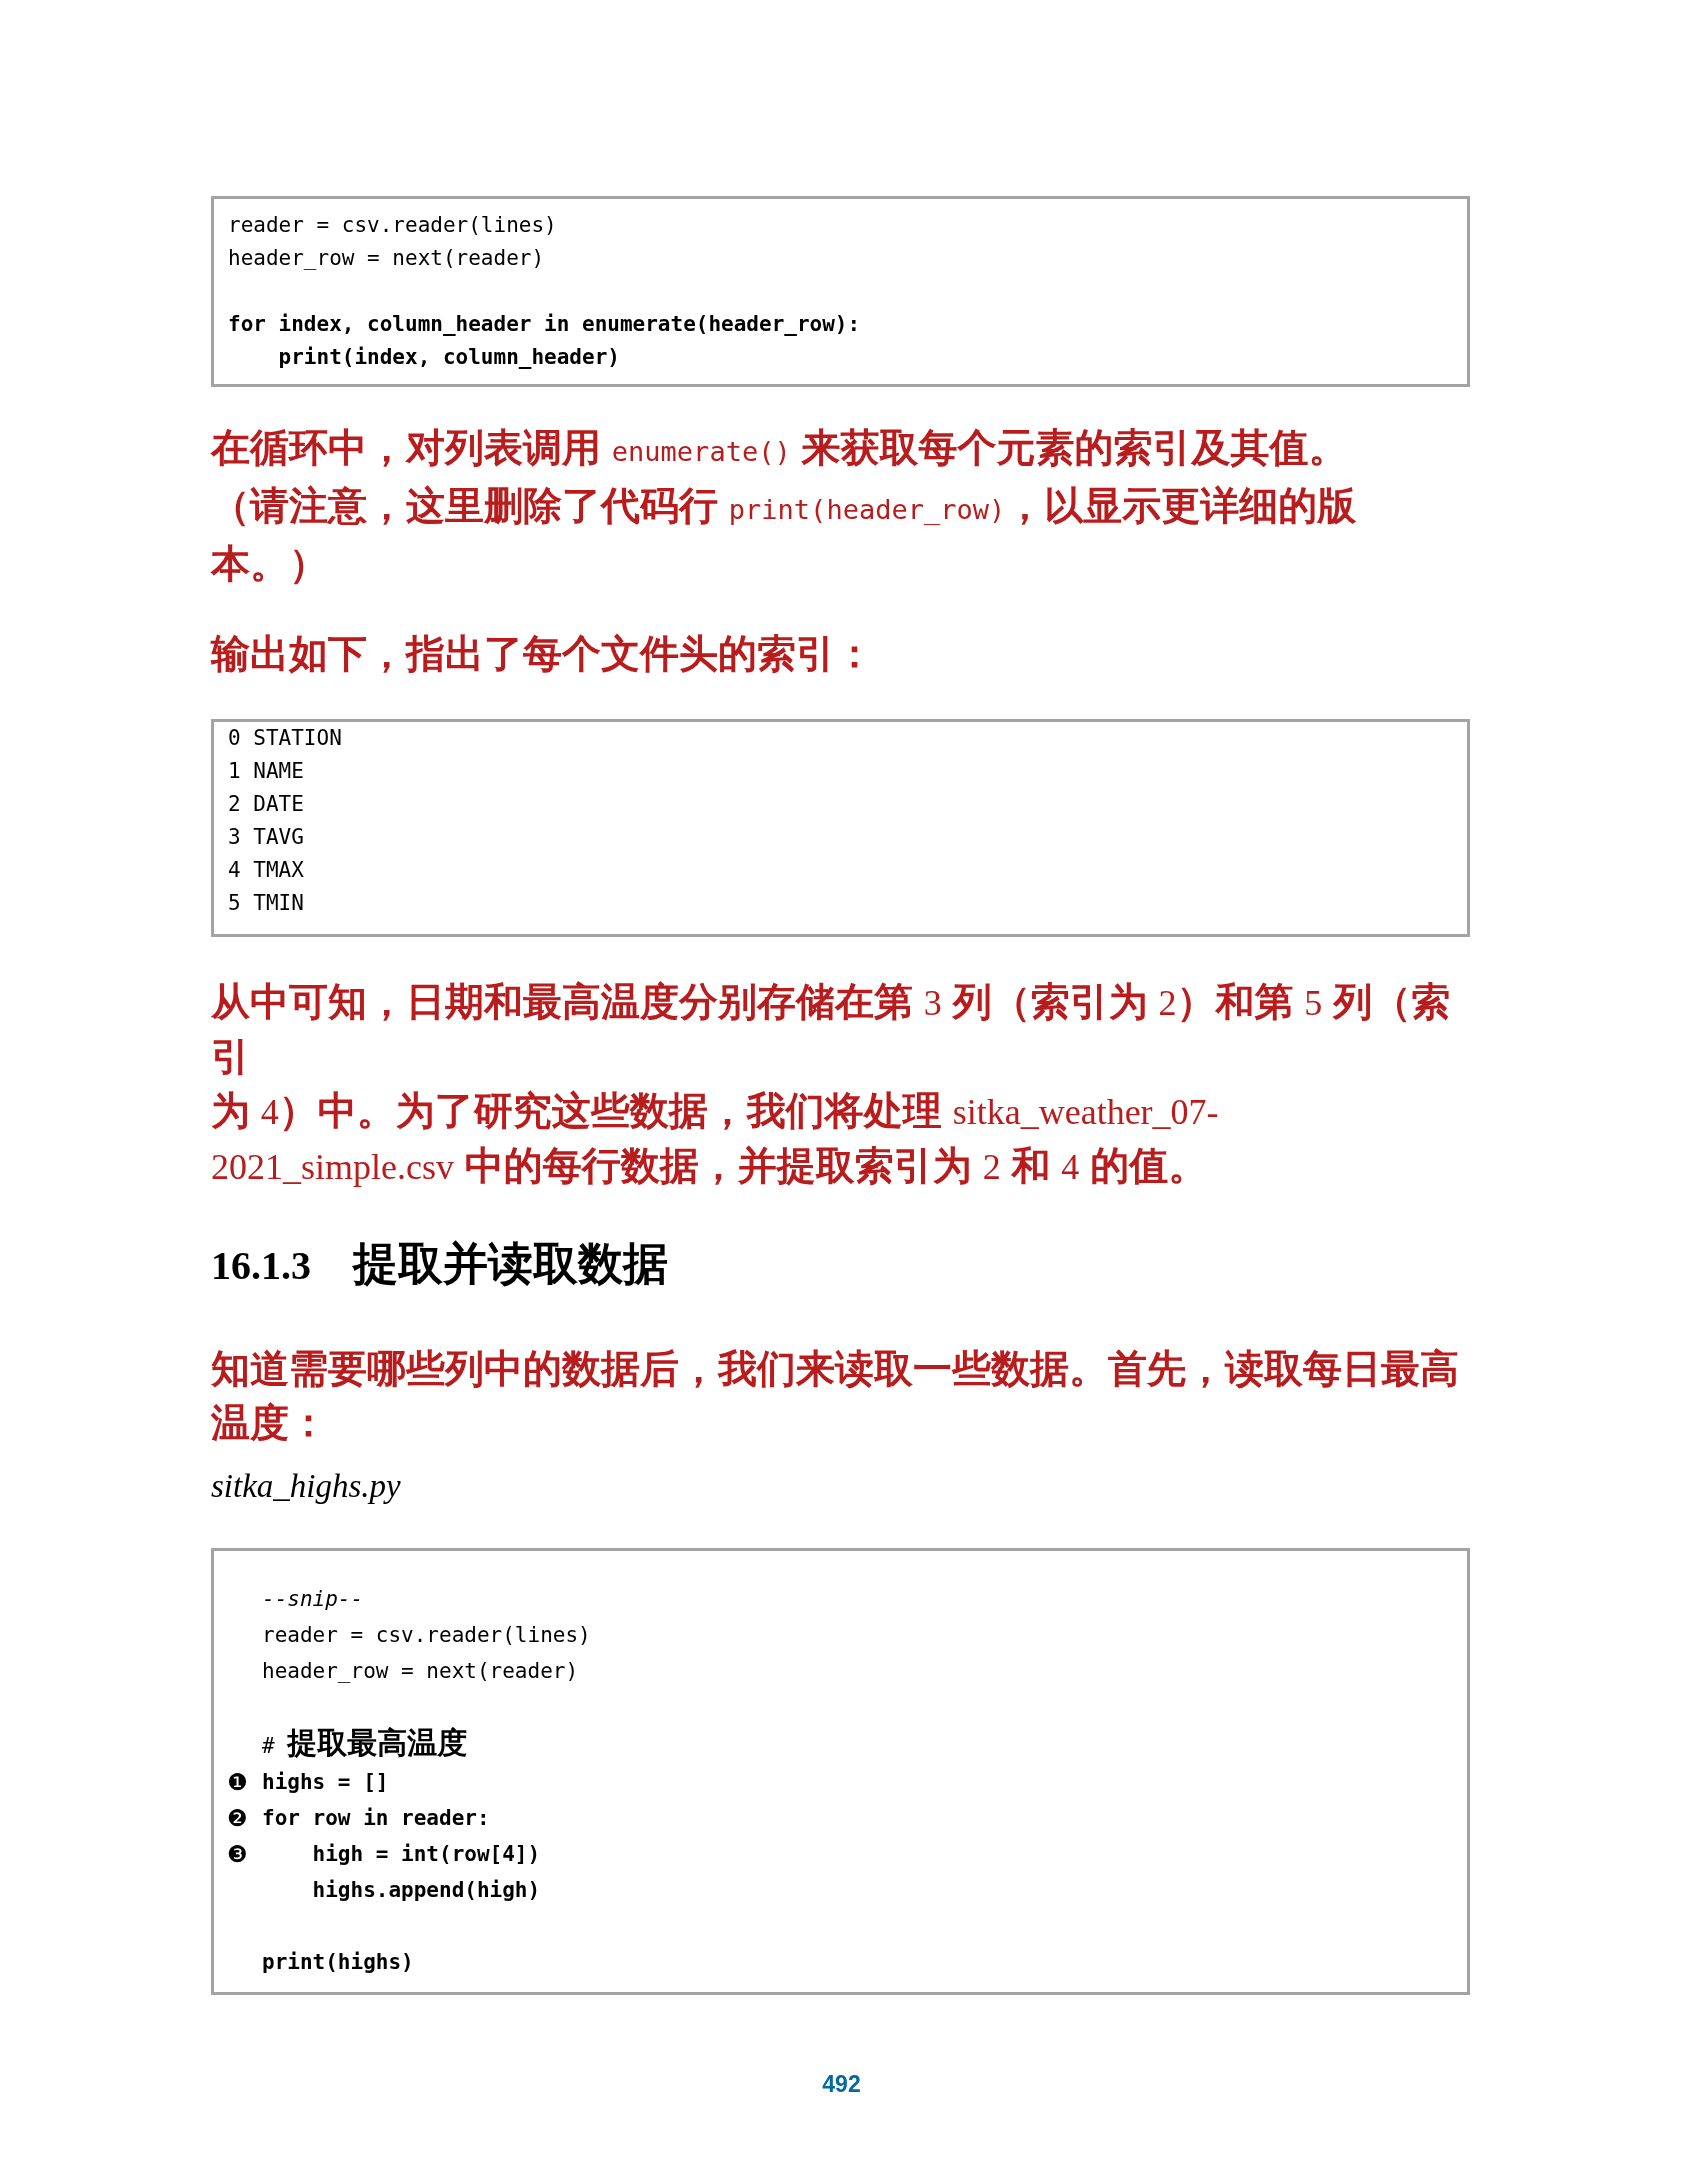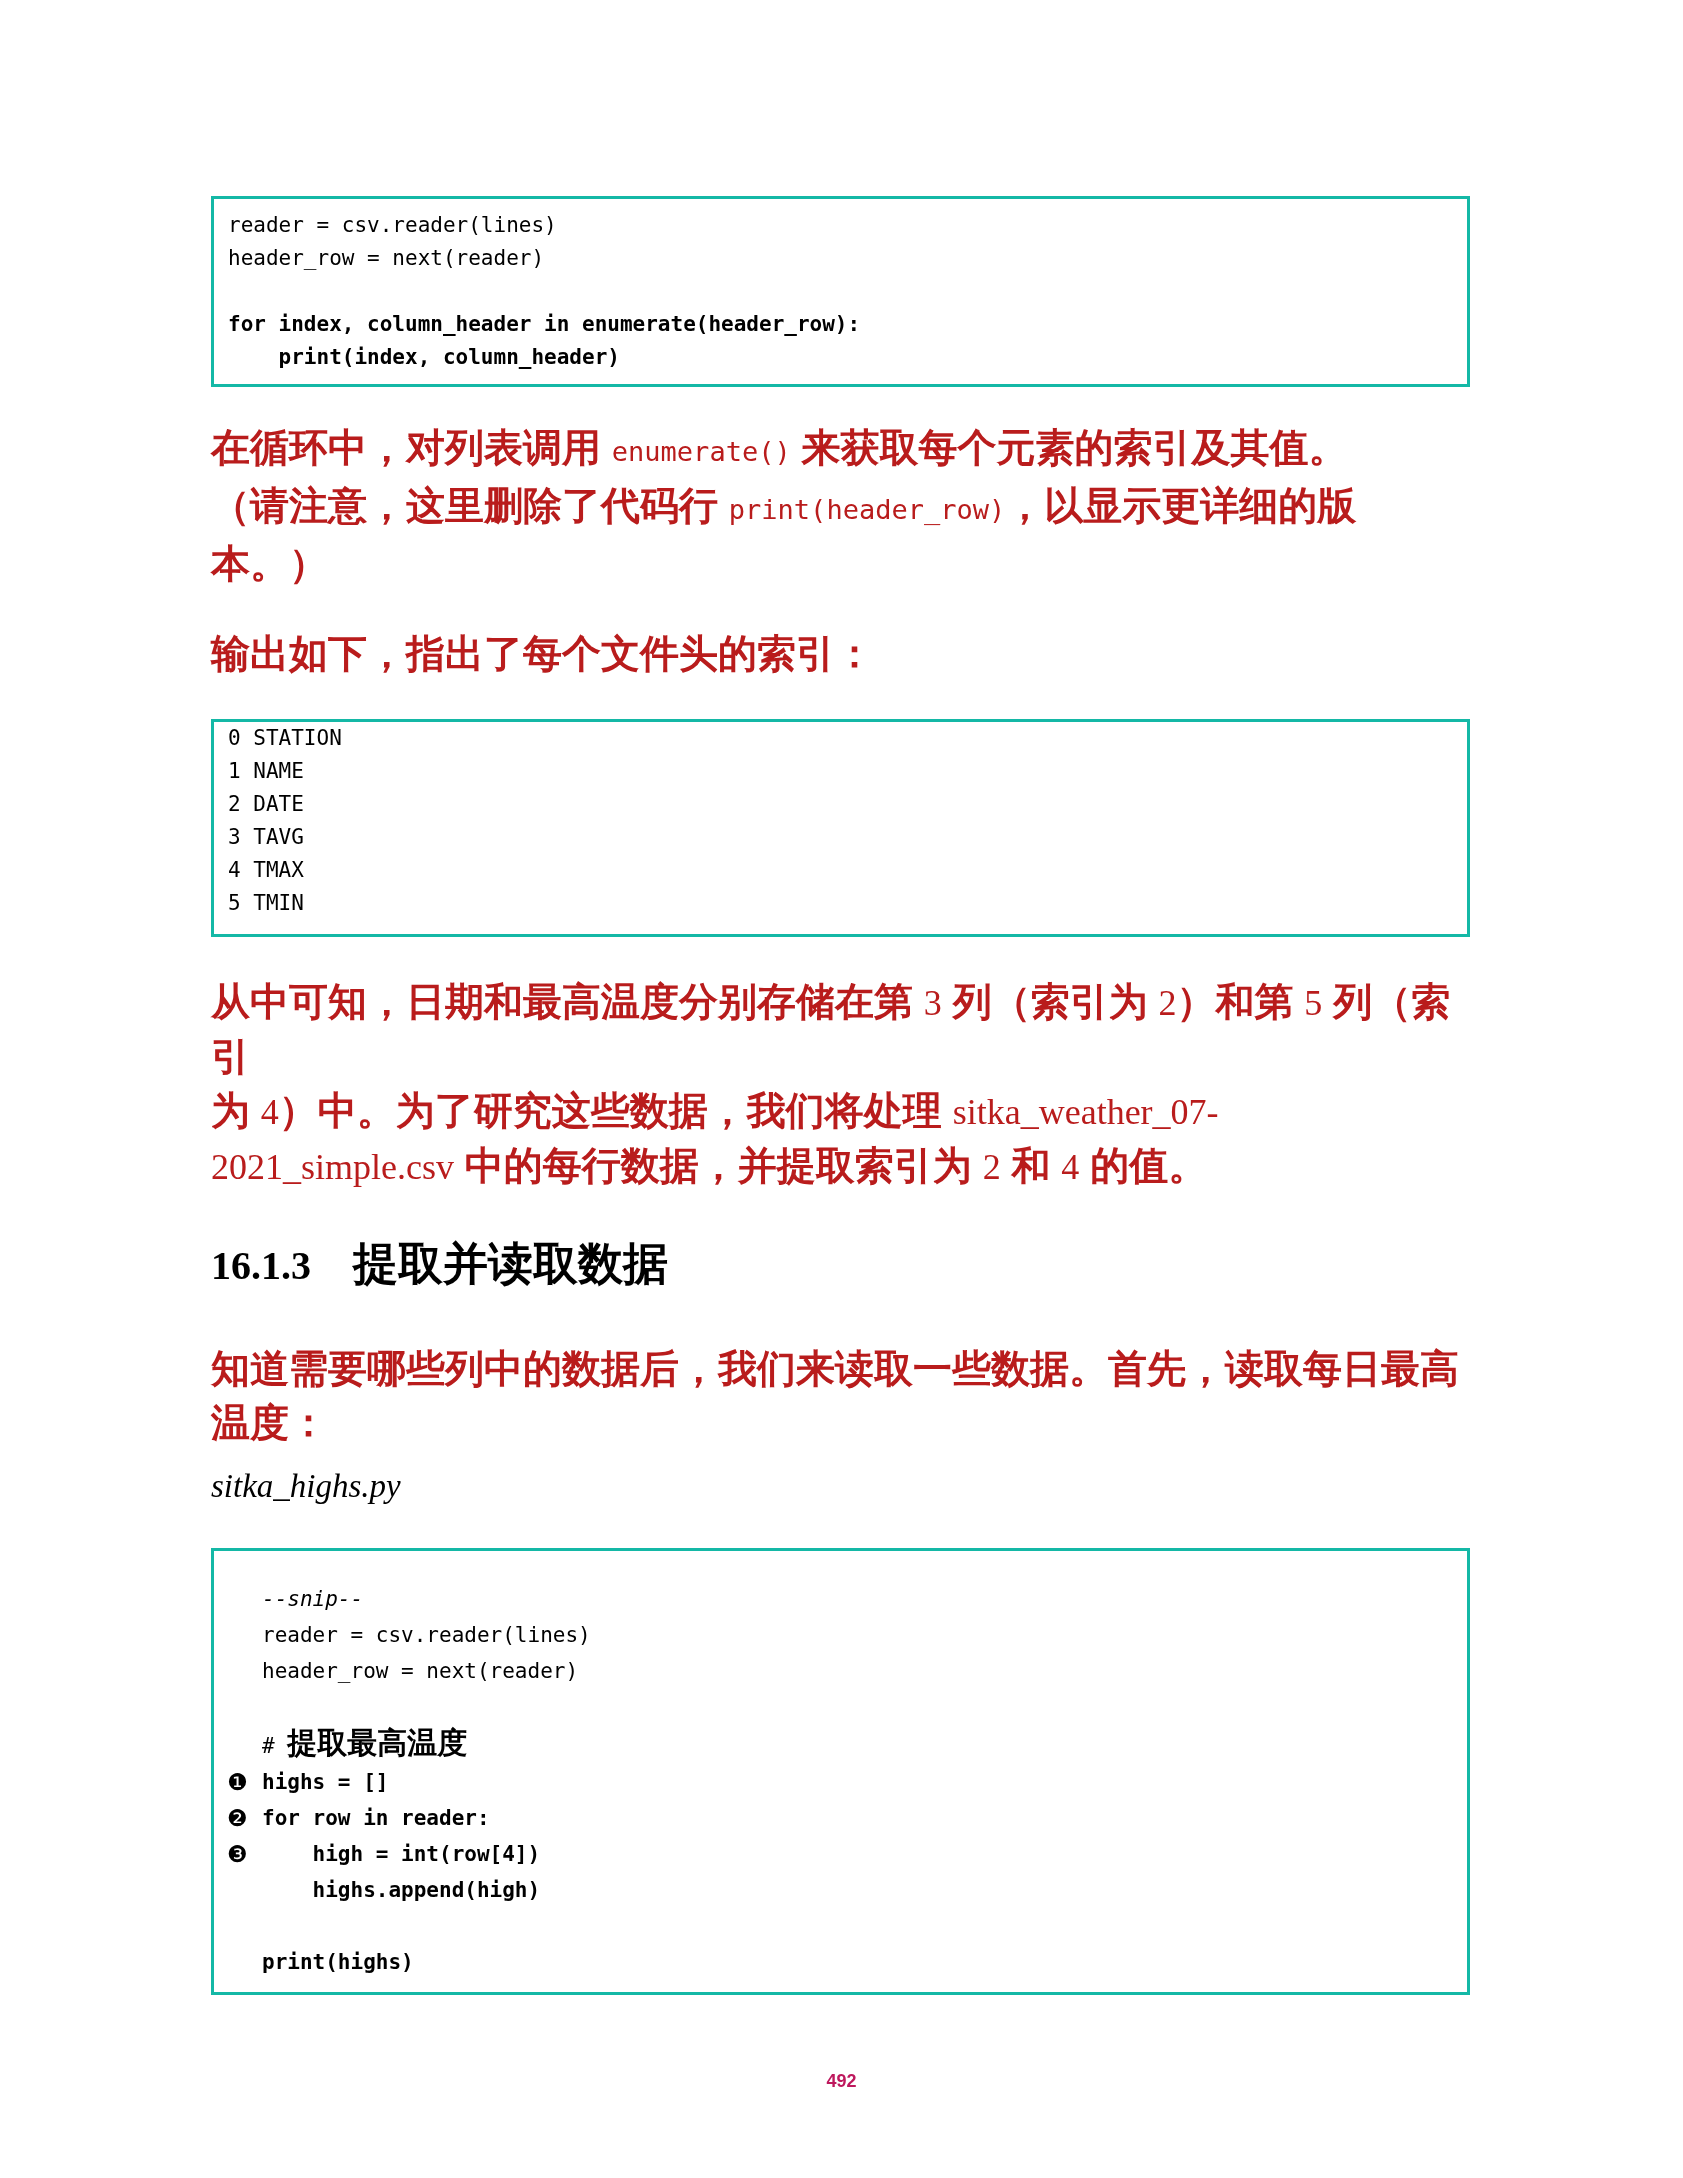--- a/index.html
+++ b/index.html
@@ -15,21 +15,21 @@
   }
   .content {
     position: absolute;
     left: 211px;
     top: 0;
     width: 1259px;
   }
 
   
   .codebox {
-    border: 3px solid #14b8a6;
+    border: 3px solid #a3a3a3;
     background: #ffffff;
     font-family: "DejaVu Sans Mono", monospace;
     font-size: 21px;
     color: #000000;
   }
   .box1 { margin-top: 196px; padding: 10px 14px 10px 14px; }
   .box1 .cl { line-height: 33px; }
   .outbox { margin-top: 38px; padding: 0 14px 14px 14px; }
   .outbox .cl { line-height: 33px; }
   .box2 { margin-top: 41px; padding: 30px 8px 12px 48px; }
@@ -101,23 +101,23 @@
   }
 
   
   .pagenum {
     position: absolute;
     top: 2071px;
     left: 0;
     width: 1683px;
     text-align: center;
     font-family: "Liberation Sans", sans-serif;
-    font-size: 18px;
+    font-size: 23px;
     font-weight: bold;
-    color: #be185d;
+    color: #0369a1;
   }
 </style>
 </head>
 <body>
 
 <div class="page">
   <div class="content">
 
     <div class="codebox box1">
       <div class="cl">reader = csv.reader(lines)</div>

